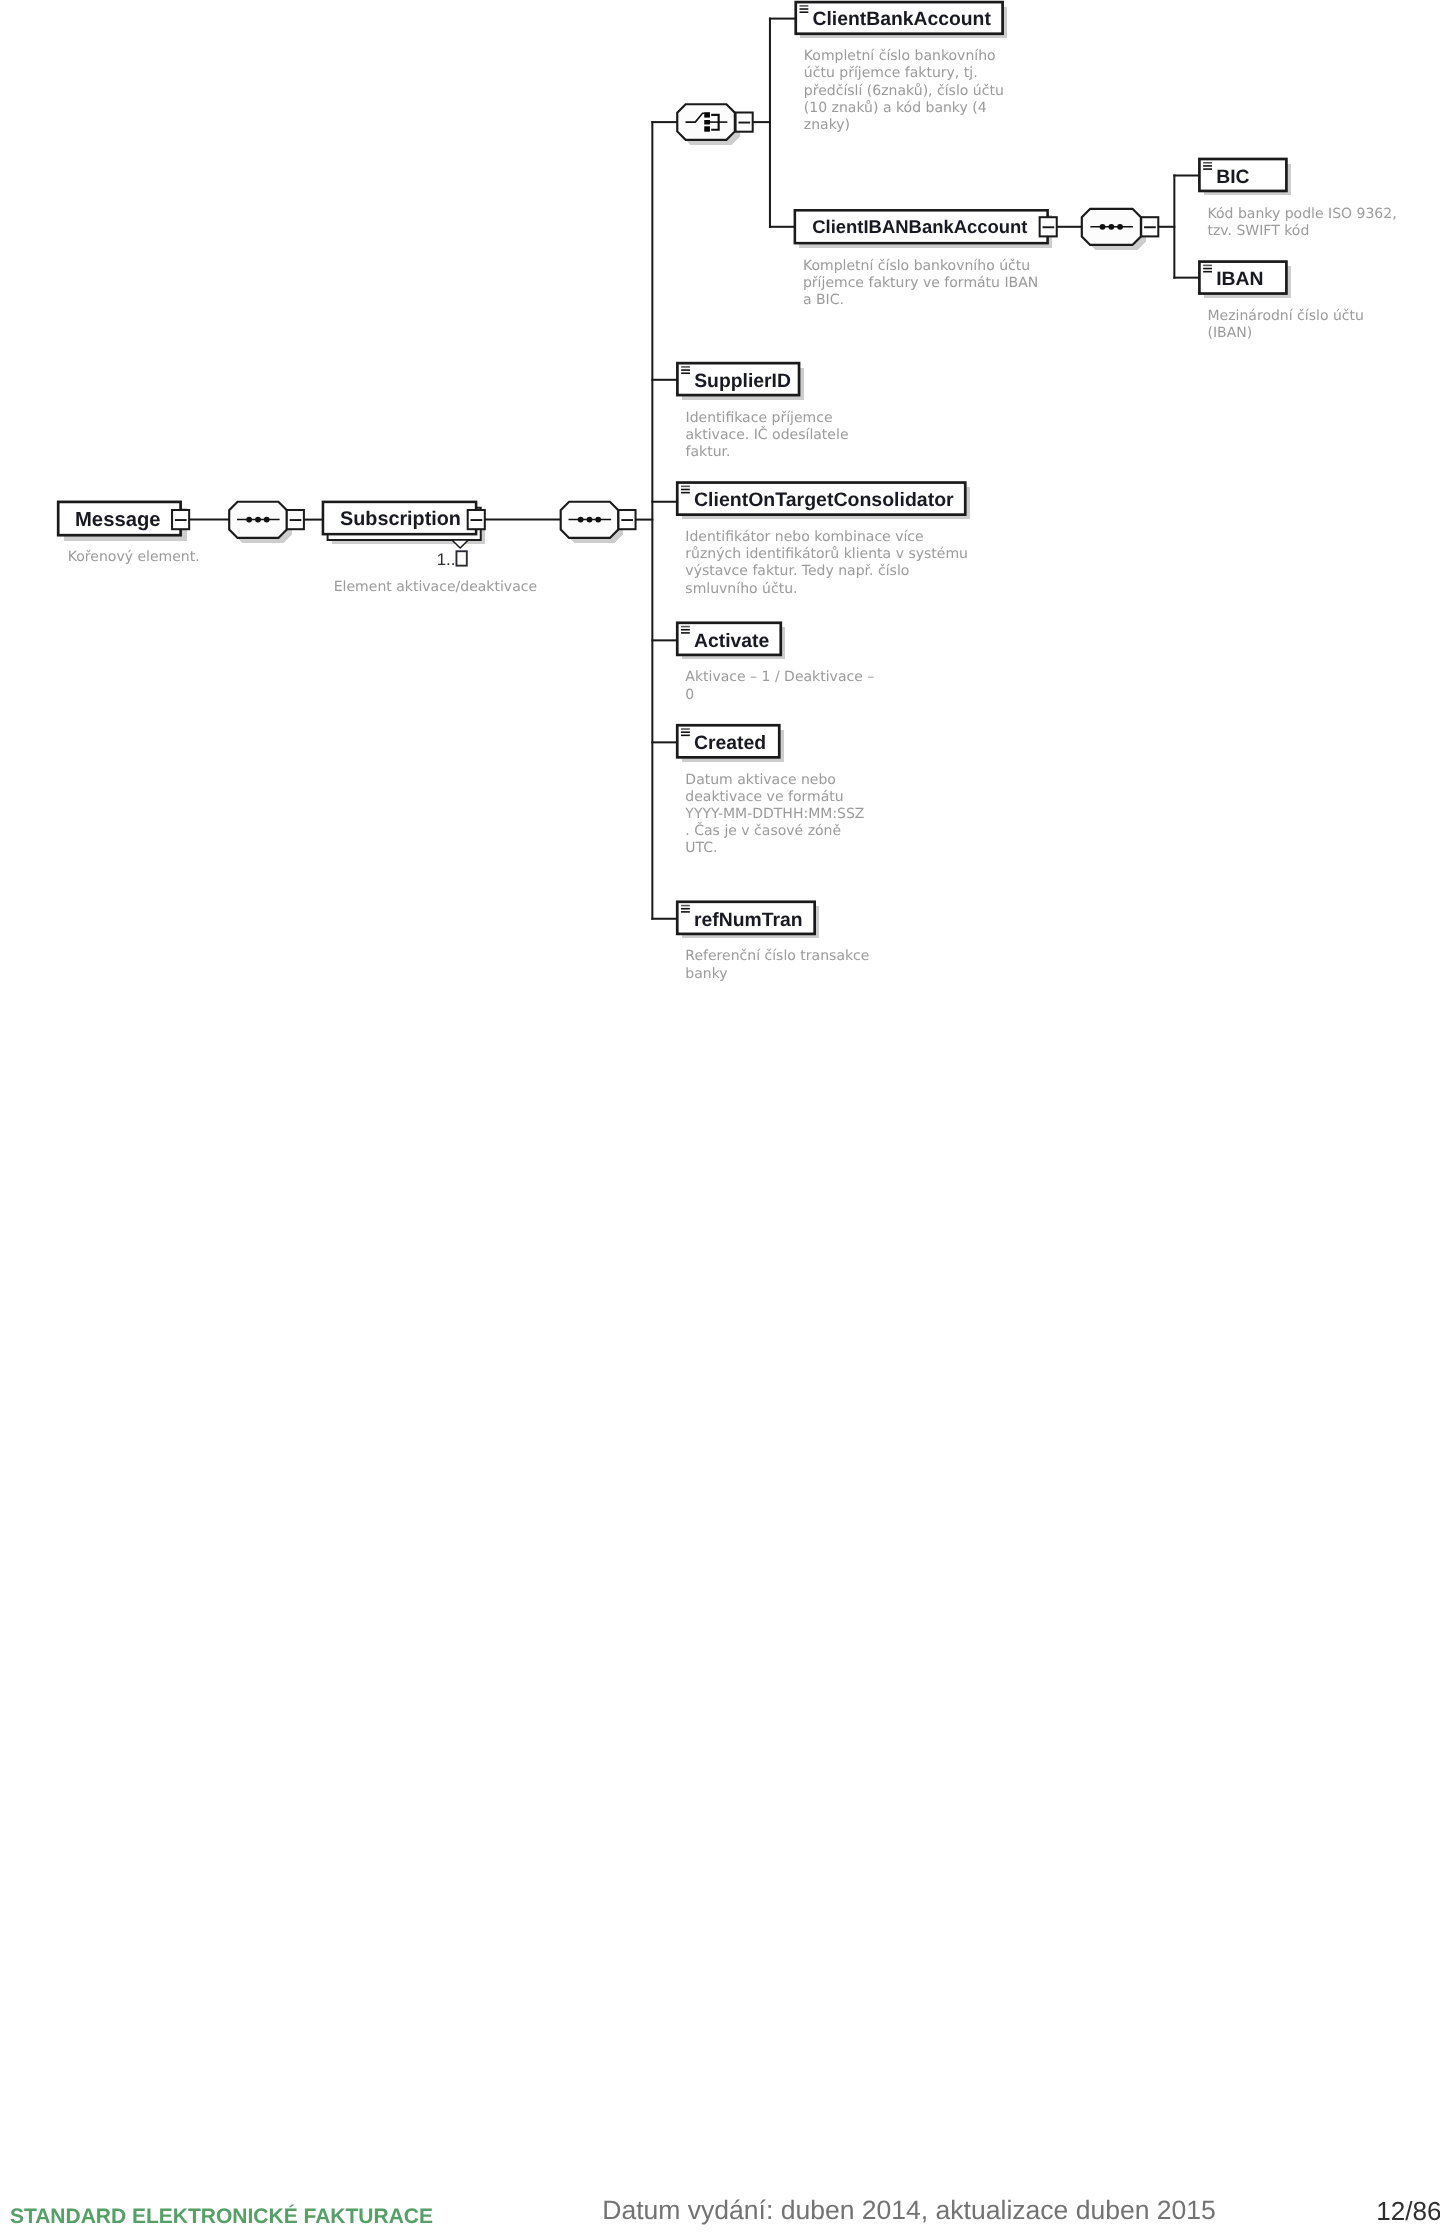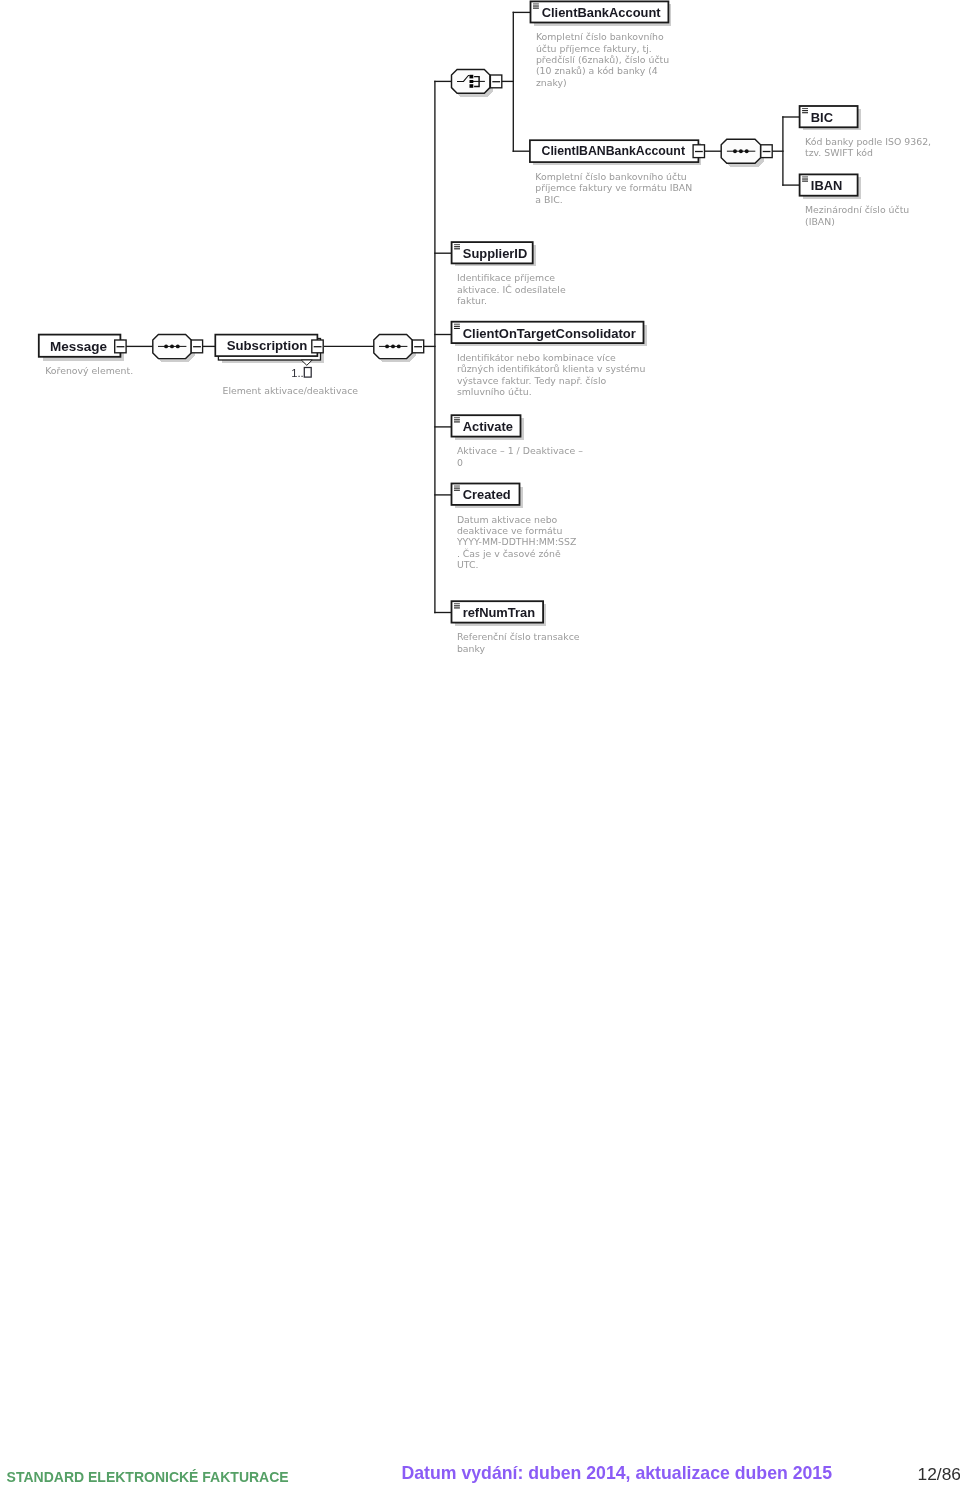--- a/index.html
+++ b/index.html
@@ -4,22 +4,22 @@
 <title>STANDARD ELEKTRONICKÉ FAKTURACE</title>
 <style>
   html,body{margin:0;padding:0;}
   body{width:960px;height:1488px;background:#ffffff;
        font-family:"Liberation Sans",sans-serif;overflow:hidden;position:relative;}
   #diagram{position:absolute;left:0;top:0;}
   
   .footer{position:absolute;left:0;top:1460px;width:960px;height:28px;}
   .f-brand{position:absolute;left:6.6px;top:6.2px;font-weight:bold;font-size:14px;
            line-height:22px;letter-spacing:0px;color:#55a066;white-space:nowrap;}
-  .f-sub{position:absolute;left:401.5px;top:2.0px;font-weight:bold;font-size:17.7px;
-         line-height:22px;color:#8b5cf6;white-space:nowrap;}
+  .f-sub{position:absolute;left:401.5px;top:2.0px;font-weight:normal;font-size:17.7px;
+         line-height:22px;color:#737373;white-space:nowrap;}
   .f-pg{position:absolute;left:917.5px;top:2.6px;font-weight:normal;font-size:17.4px;
         line-height:22px;color:#2f2f2f;white-space:nowrap;}
 </style>
 </head>
 <body>
 
 <svg id="diagram" width="960" height="1488" viewBox="0 0 960 1488">
     <g>
       <line x1="125.9" y1="346.4" x2="152.8" y2="346.4" stroke="#1a1a1a" stroke-width="1.35" stroke-linecap="square"></line>
       <line x1="202.4" y1="346.4" x2="215.3" y2="346.4" stroke="#1a1a1a" stroke-width="1.35" stroke-linecap="square"></line>

